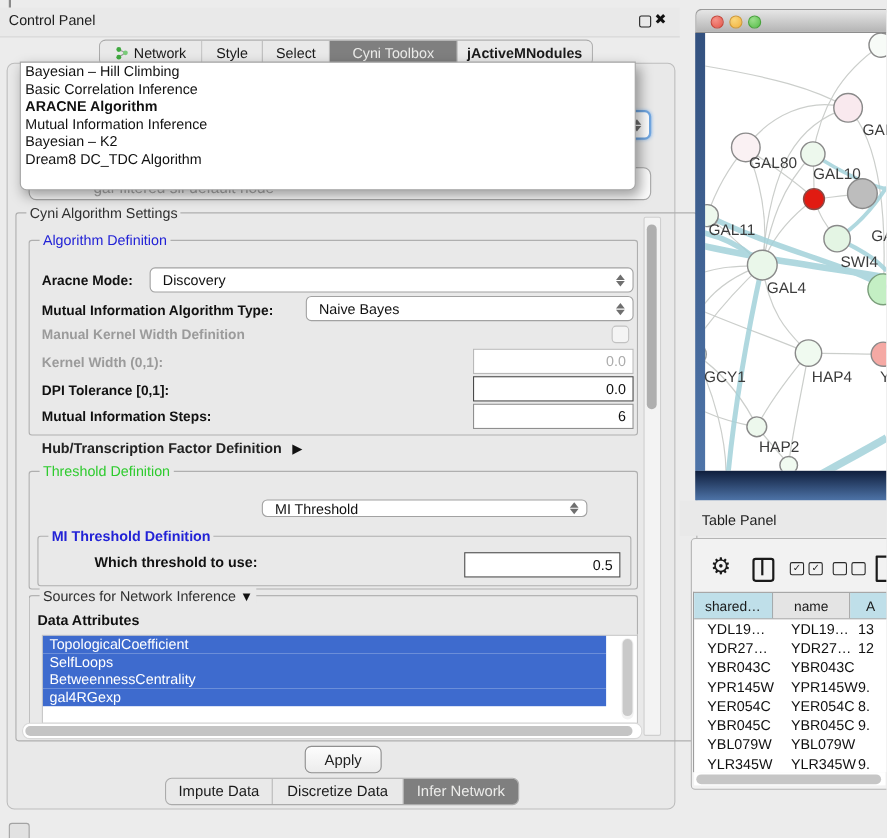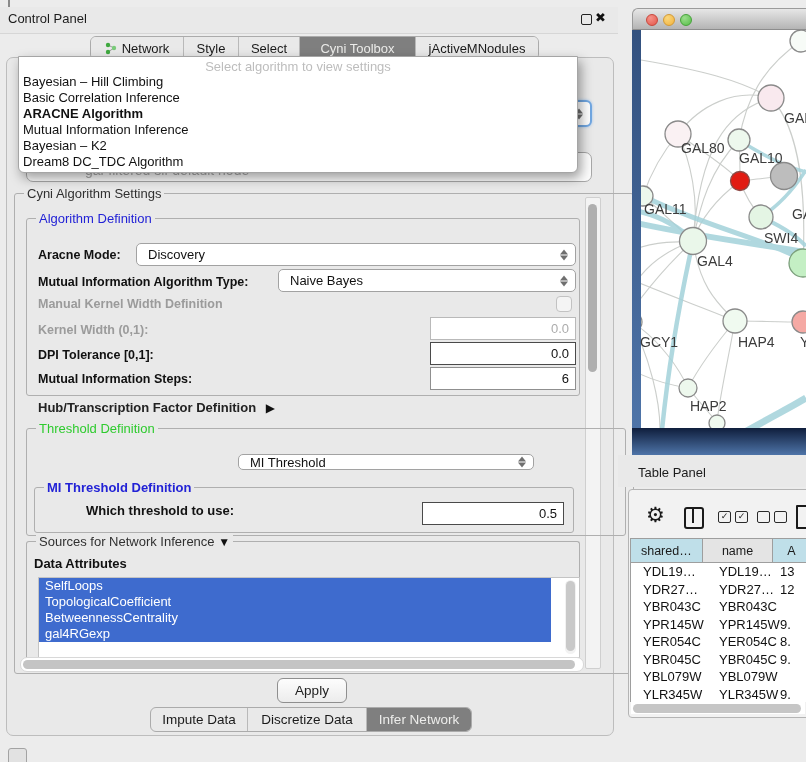--- a/index.html
+++ b/index.html
@@ -8,21 +8,21 @@
   .abs{position:absolute;}
   
   .cp-header{left:0;top:7px;width:618px;height:26px;background:#E9E9E9;border-bottom:1px solid #D6D6D6;}
   .cp-title{left:8px;top:11px;font-size:13px;color:#1c1c1c;}
   .float-icon{left:581px;top:14px;width:9px;height:9px;border:1.6px solid #222;border-radius:2px;}
   .close-icon{left:595px;top:10px;font-size:13px;font-weight:bold;color:#111;}
   .cp-body{left:6px;top:57px;width:606px;height:677px;border:1px solid #BDBDBD;border-radius:7px;background:#E9E9E9;}
   
   .tabbar{left:90px;top:36px;height:22px;display:flex;border:1px solid #ABABAB;border-radius:6px;overflow:hidden;background:#E9E9E9;z-index:5;}
   .tab{display:flex;align-items:center;justify-content:center;font-size:13px;color:#1a1a1a;height:22px;border-right:1px solid #B9B9B9;background:#E9E9E9;}
-  .tab:last-child{border-right:none;}
+  .tab:last-child{border-right:none;font-weight:bold;}
   .tab.sel{background:#7F7F7F;color:#ECECEA;}
   
   .popup{left:18px;top:56px;width:558px;height:115px;background:#FFFFFF;border:1px solid #A5A5A5;
     border-radius:0 0 6px 6px;box-shadow:3px 5px 12px rgba(0,0,0,0.38);z-index:50;}
   .popup-prompt{width:100%;text-align:center;margin-top:2px;font-size:13px;color:#BDBDBD;}
   .popup-item{font-size:13px;color:#111;height:16px;line-height:16px;padding-left:4px;}
   .popup-item.bold{font-weight:bold;}
   
   .combo-frag{left:30px;top:100px;width:558px;height:23px;background:#FFF;border:2px solid #71A7E2;border-radius:6px;box-shadow:0 0 3px #9CC3EE;z-index:2;}
   .netcombo{left:26px;top:152px;width:564px;height:28px;background:#FCFCFC;border:1px solid #A8A8A8;border-radius:7px;z-index:2;}
@@ -137,21 +137,20 @@
     <div class="spin">
         <i class="up"></i>
         <i class="dn"></i>
       </div>
   </div>
   <div class="abs netcombo">
     <span>gal-filtered sif default node</span>
   </div>
 
   <div class="abs popup">
-    <div class="popup-prompt">Select algorithm to view settings</div>
     <div class="popup-item">Bayesian – Hill Climbing</div>
     <div class="popup-item">Basic Correlation Inference</div>
     <div class="popup-item bold">ARACNE Algorithm</div>
     <div class="popup-item">Mutual Information Inference</div>
     <div class="popup-item">Bayesian – K2</div>
     <div class="popup-item">Dream8 DC_TDC Algorithm</div>
   </div>
 
   <div class="abs group" style="left:14px;top:193px;width:586px;height:479px;padding-left:32px;">
     <span class="gtitle dark">Cyni Algorithm Settings</span>
@@ -192,21 +191,21 @@
   <div class="abs lbl" style="left:38px;top:372px;">Mutual Information Steps:</div>
   <div class="abs tfield" style="left:430px;top:367px;width:146px;height:23px;border:1px solid #8F8F8F;color:#111;">
     <span>6</span>
   </div>
 
   <div class="abs" style="left:38px;top:400px;font-size:13px;font-weight:bold;">
     <span>Hub/Transcription Factor Definition</span>
     <span class="arrow" style="margin-left:6px;">▶</span>
   </div>
 
-  <div class="abs group" style="left:26px;top:428px;width:552px;height:106px;padding-left:46px;">
+  <div class="abs group" style="left:26px;top:428px;width:552px;height:106px;">
     <span class="gtitle green">Threshold Definition</span>
   </div>
   <div class="abs lbl" style="left:86px;top:460px;font-size:13px;margin-top:43px;">Which threshold to use:</div>
   <div class="abs combo" style="left:238px;top:454px;width:296px;height:16px;">
     <span>MI Threshold</span>
     <div class="spin">
         <i class="up"></i>
         <i class="dn"></i>
       </div>
   </div>
@@ -218,22 +217,22 @@
   </div>
 
   <div class="abs group" style="left:26px;top:541px;width:552px;height:128px;border-bottom:none;border-bottom-left-radius:0;border-bottom-right-radius:0;">
     <span class="gtitle dark">
       <span>Sources for Network Inference</span>
       <span class="arrow">▼</span>
     </span>
   </div>
   <div class="abs lbl" style="left:34px;top:556px;font-size:13px;">Data Attributes</div>
   <div class="abs attr-list">
+    <div class="attr-item">TopologicalCoefficient</div>
     <div class="attr-item">SelfLoops</div>
-    <div class="attr-item">TopologicalCoefficient</div>
     <div class="attr-item">BetweennessCentrality</div>
     <div class="attr-item">gal4RGexp</div>
     <div class="list-vscroll">
         <div class="thumb"></div>
       </div>
   </div>
   <div class="abs hscroll">
       <div class="thumb"></div>
     </div>
 

